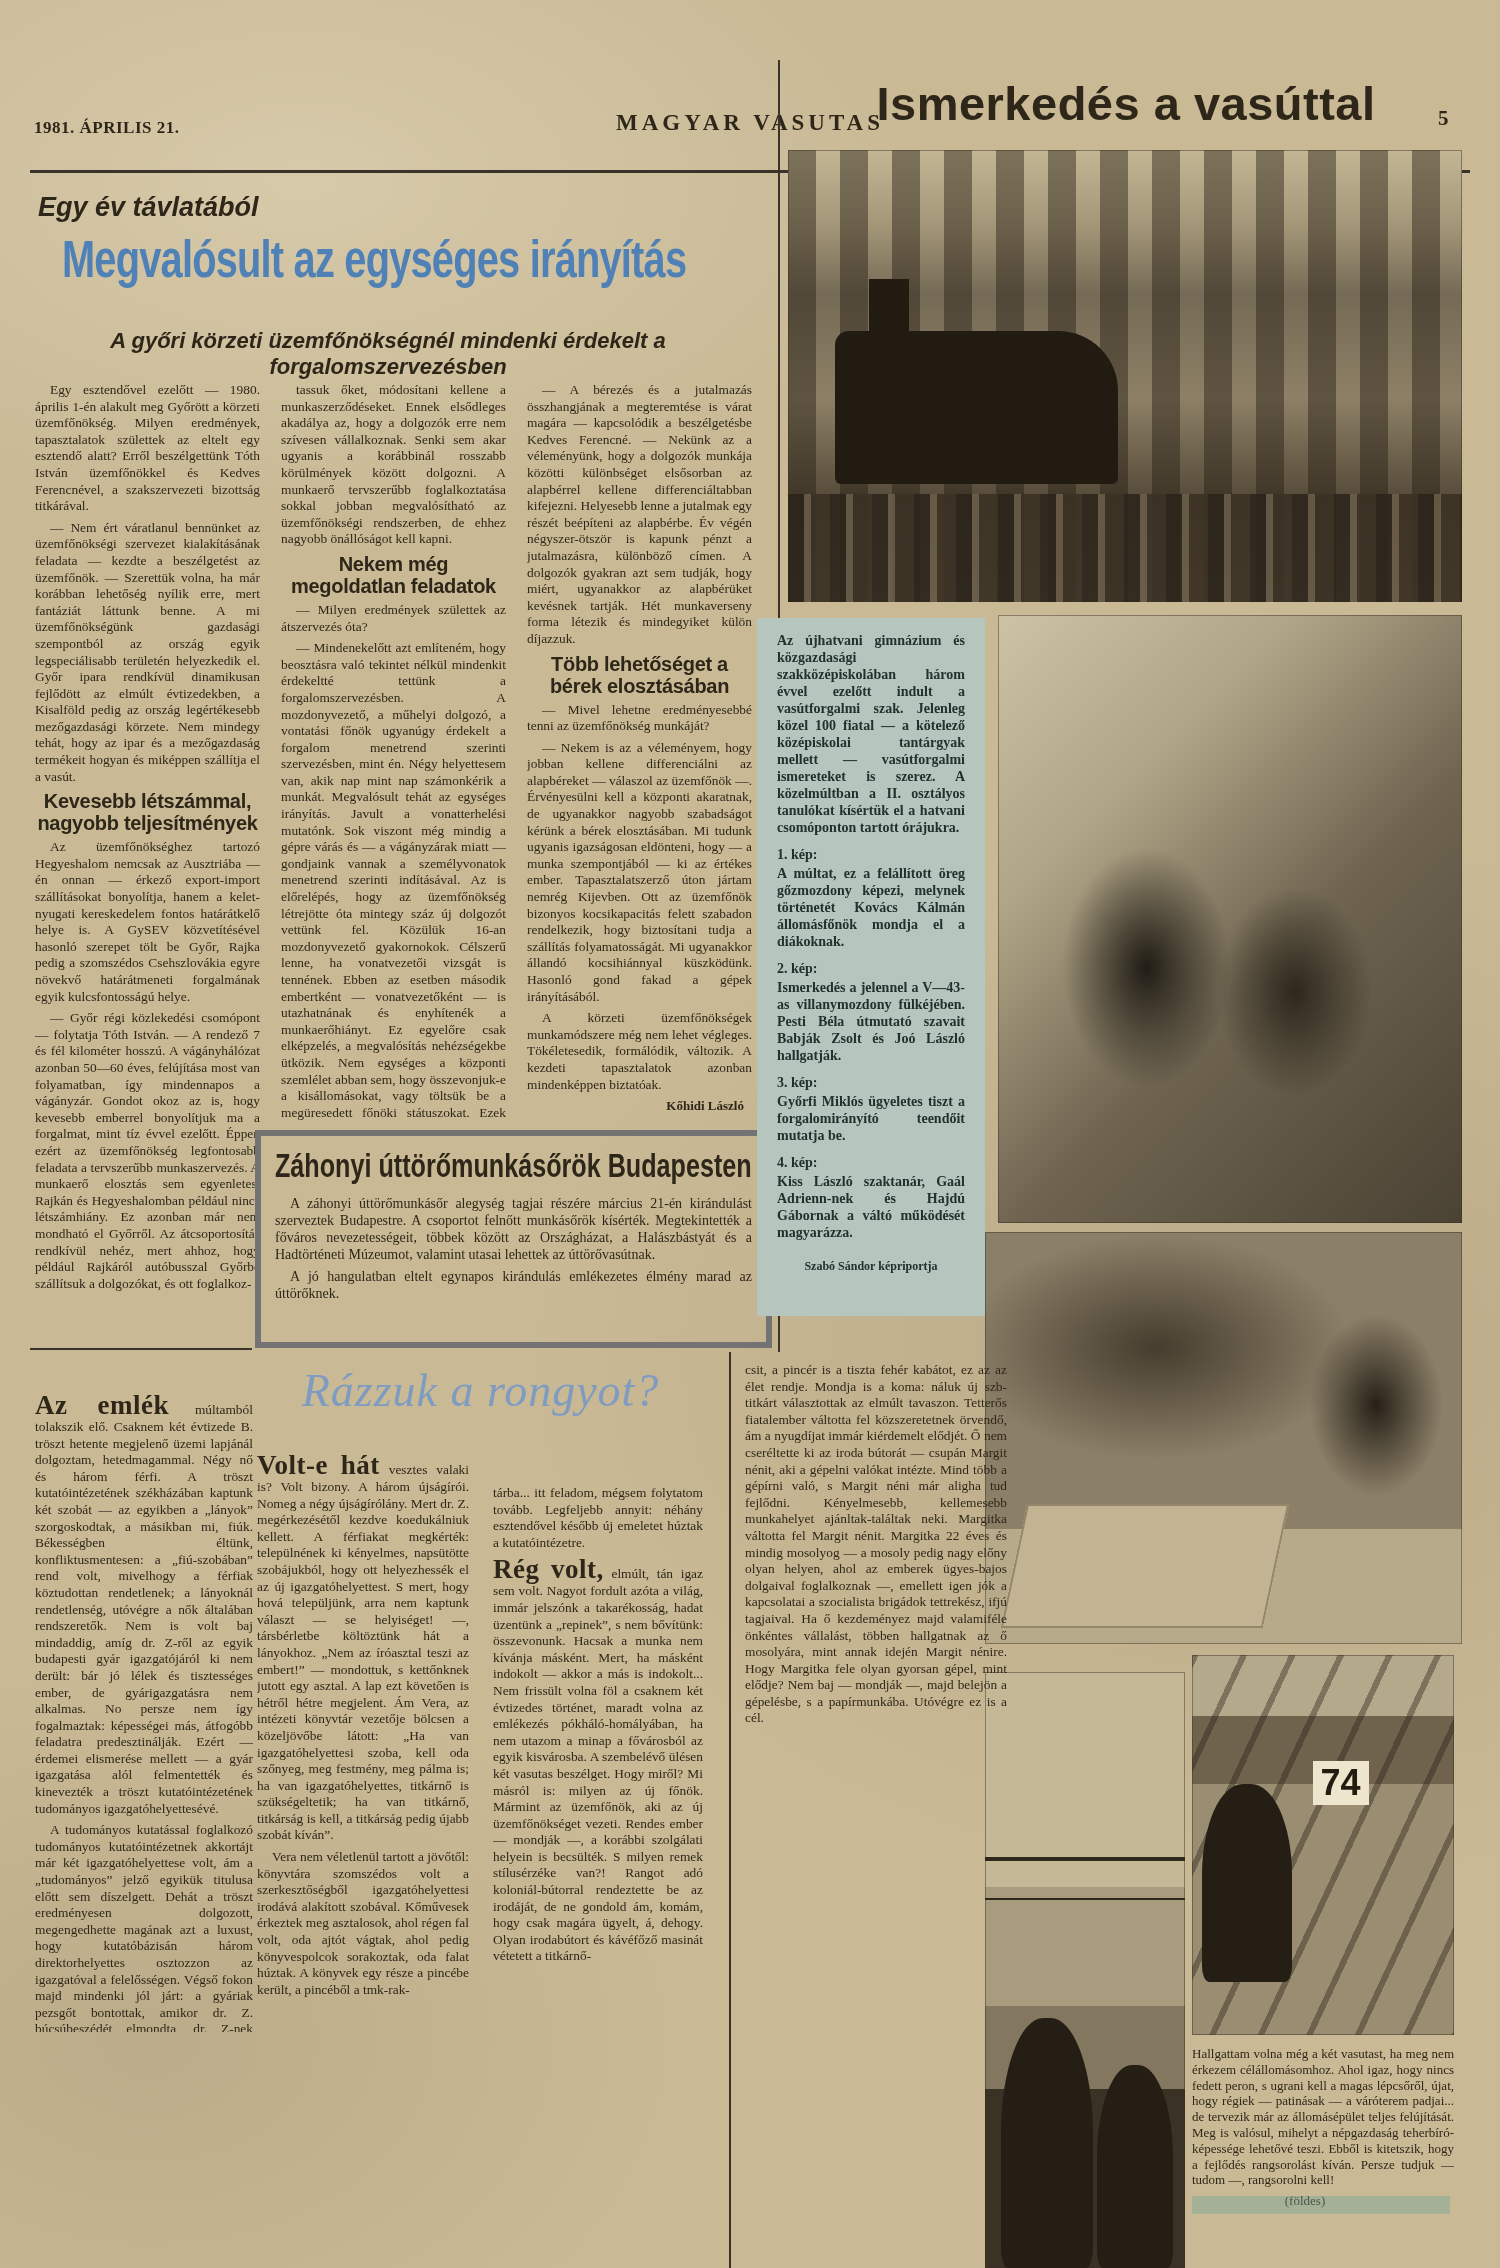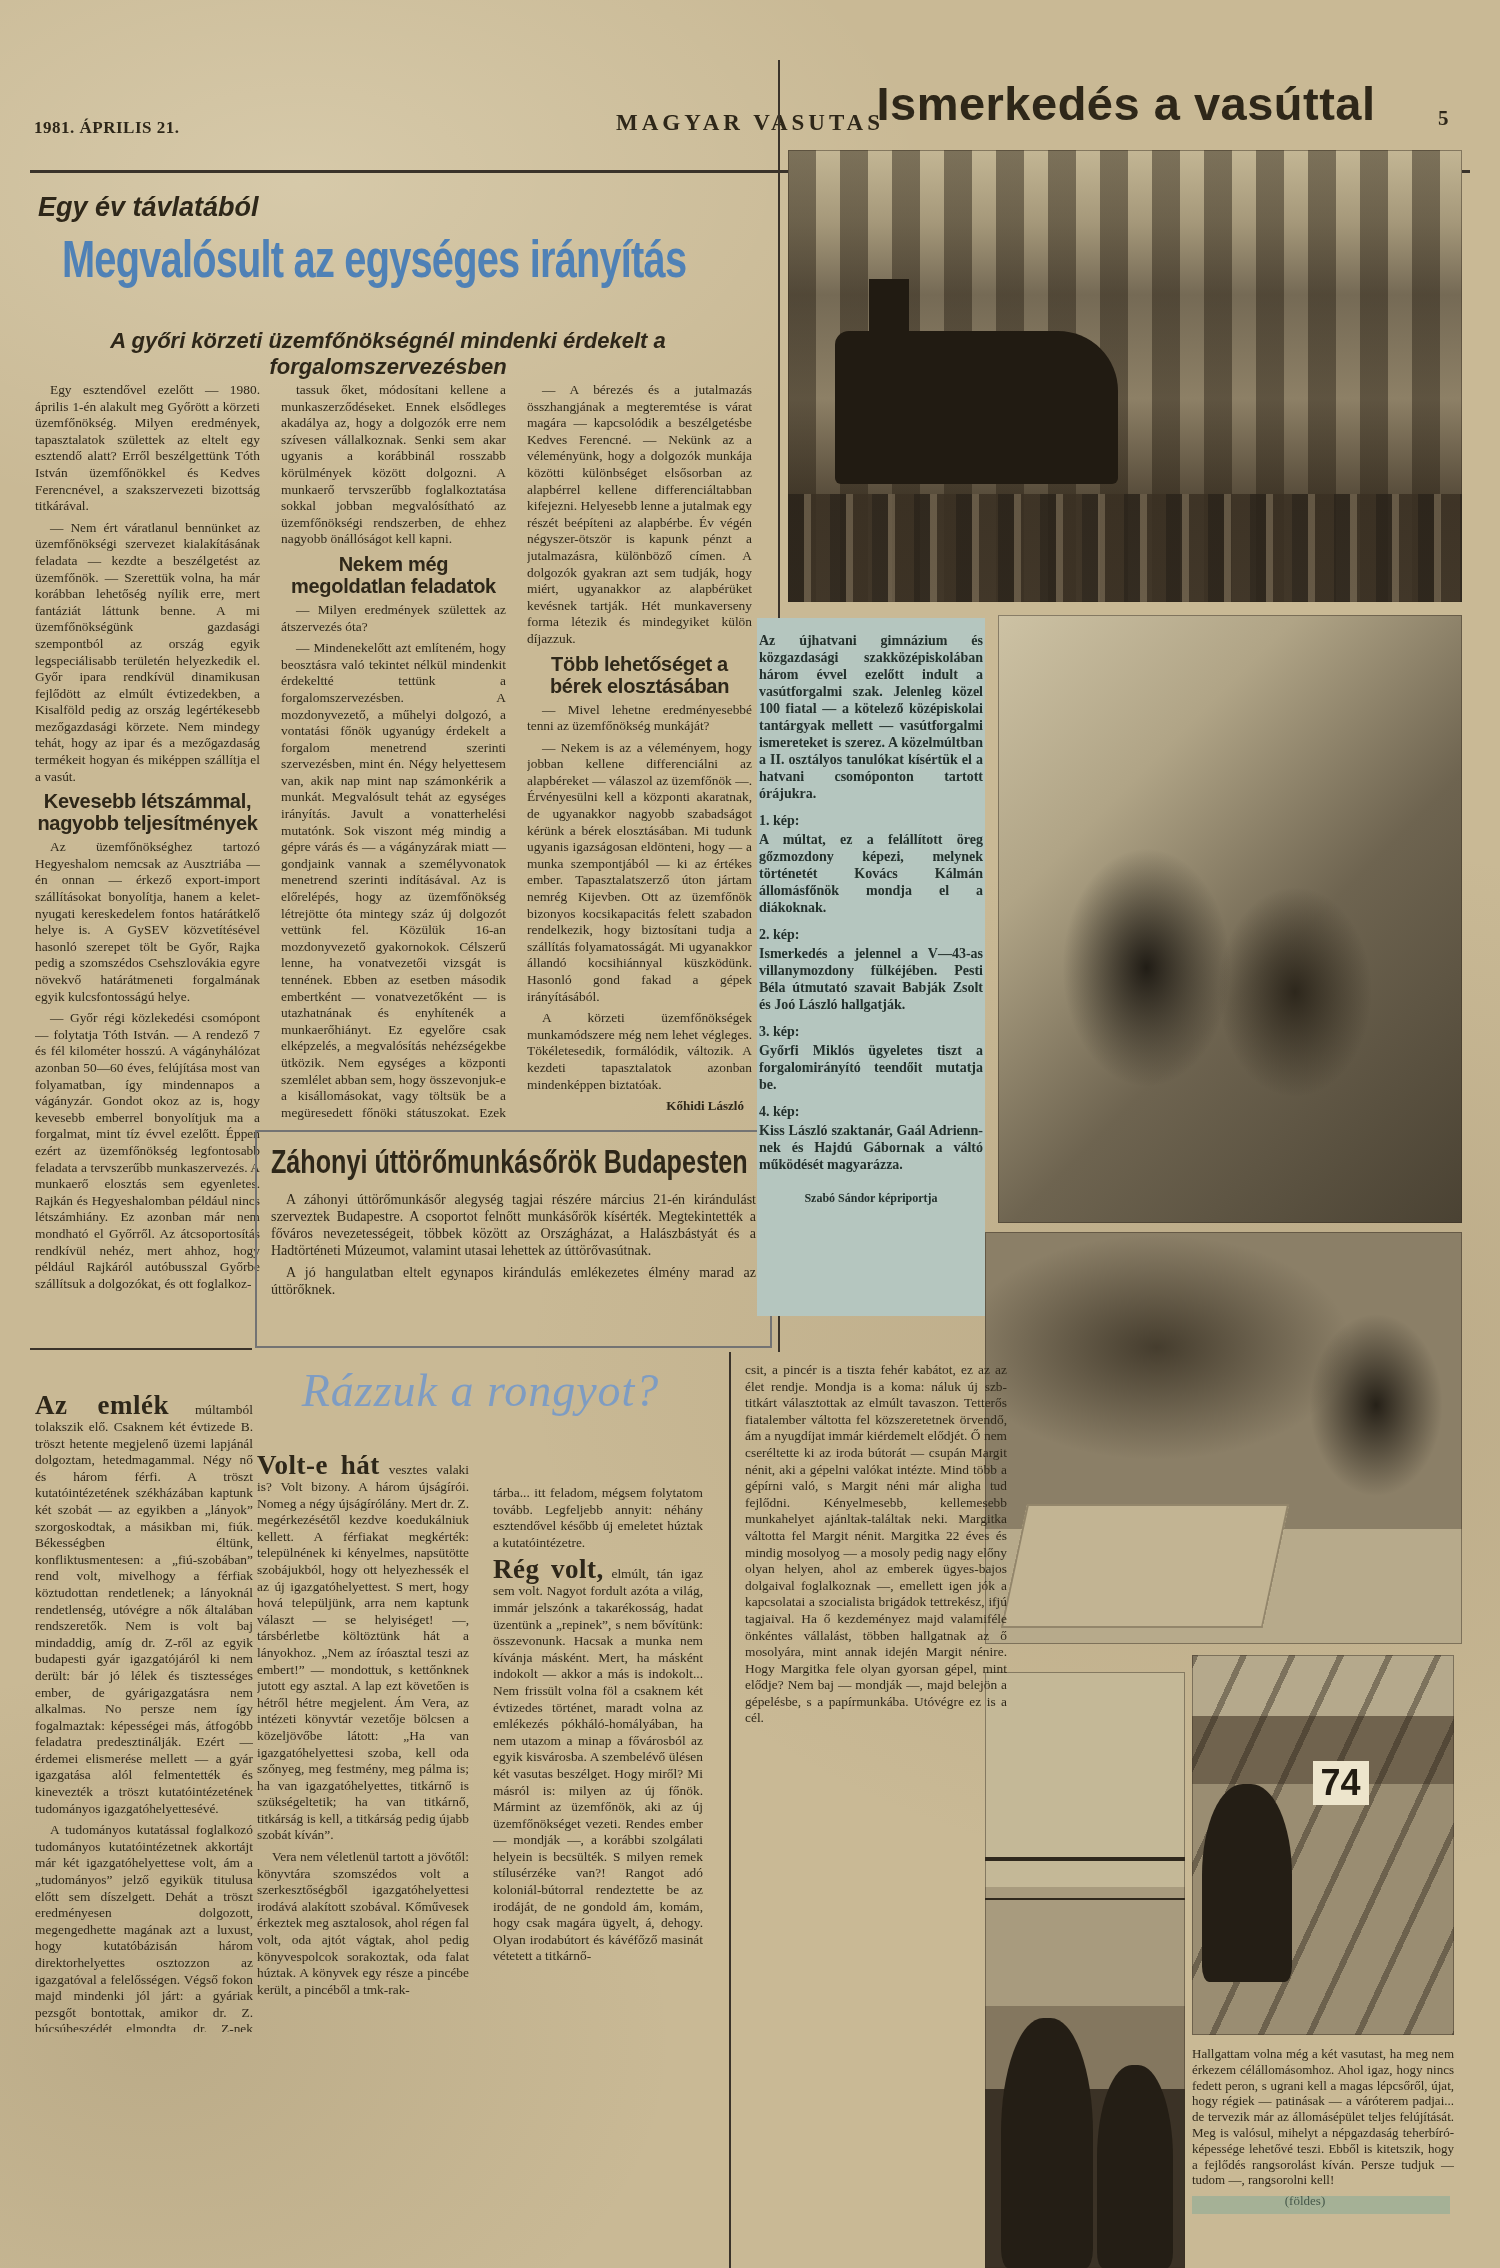--- a/index.html
+++ b/index.html
@@ -27,29 +27,29 @@
   .lead-subhead{left:36px;top:328px;width:704px;text-align:center;
     font-family:"Liberation Sans","DejaVu Sans",sans-serif;font-weight:bold;font-style:italic;font-size:22px;}
   .bt{font-size:13.4px;line-height:16.6px;text-align:justify;overflow:hidden;}
   .bt p{margin:0 0 5px;text-indent:15px;}
   .bt p.noind{text-indent:0;}
   .colhead{font-family:"Liberation Sans","DejaVu Sans",sans-serif;font-weight:bold;
     font-size:20px;line-height:22px;text-align:center;text-indent:0 !important;
     margin:12px 0 10px;letter-spacing:-.3px;}
   .byline{text-align:right;font-weight:bold;font-size:13px;padding-right:8px;text-indent:0 !important;}
   
-  .pbox{left:255px;top:1130px;width:517px;height:218px;border:2px solid #737373;
+  .pbox{left:255px;top:1130px;width:517px;height:218px;border:6px solid #737373;
     box-sizing:border-box;padding:10px 14px 6px;overflow:hidden;}
   .pbox-headline{font-family:"Liberation Sans","DejaVu Sans",sans-serif;font-weight:bold;
     font-size:34px;white-space:nowrap;transform:scaleX(.74);transform-origin:0 0;margin-bottom:10px;}
   
   .feat-headline{left:790px;top:76px;width:672px;text-align:center;
     font-family:"Liberation Sans","DejaVu Sans",sans-serif;font-weight:bold;font-size:47px;letter-spacing:.5px;}
   .bluebox{left:757px;top:618px;width:228px;height:698px;background:#b5c6bf;
-    box-sizing:border-box;padding:14px 2px;overflow:hidden;
+    box-sizing:border-box;padding:14px 20px;overflow:hidden;
     font-weight:bold;font-size:14px;line-height:17px;text-align:justify;color:#24302c;}
   .bluebox .cap-label{margin:10px 0 2px;text-align:left;}
   .bluebox .credit{margin-top:16px;text-align:center;font-size:12px;line-height:19px;}
   
   .f-title{left:258px;top:1364px;width:445px;text-align:center;color:#7e9cc2;
     font-style:italic;font-size:46px;letter-spacing:1px;}
   .lead-big{font-weight:bold;font-size:27px;line-height:1;letter-spacing:.5px;}
   .sig{text-align:center;font-weight:normal;padding-right:36px;text-indent:0 !important;}
   
   .photo{position:absolute;overflow:hidden;box-shadow:inset 0 0 0 1px rgba(55,45,30,.45);}

